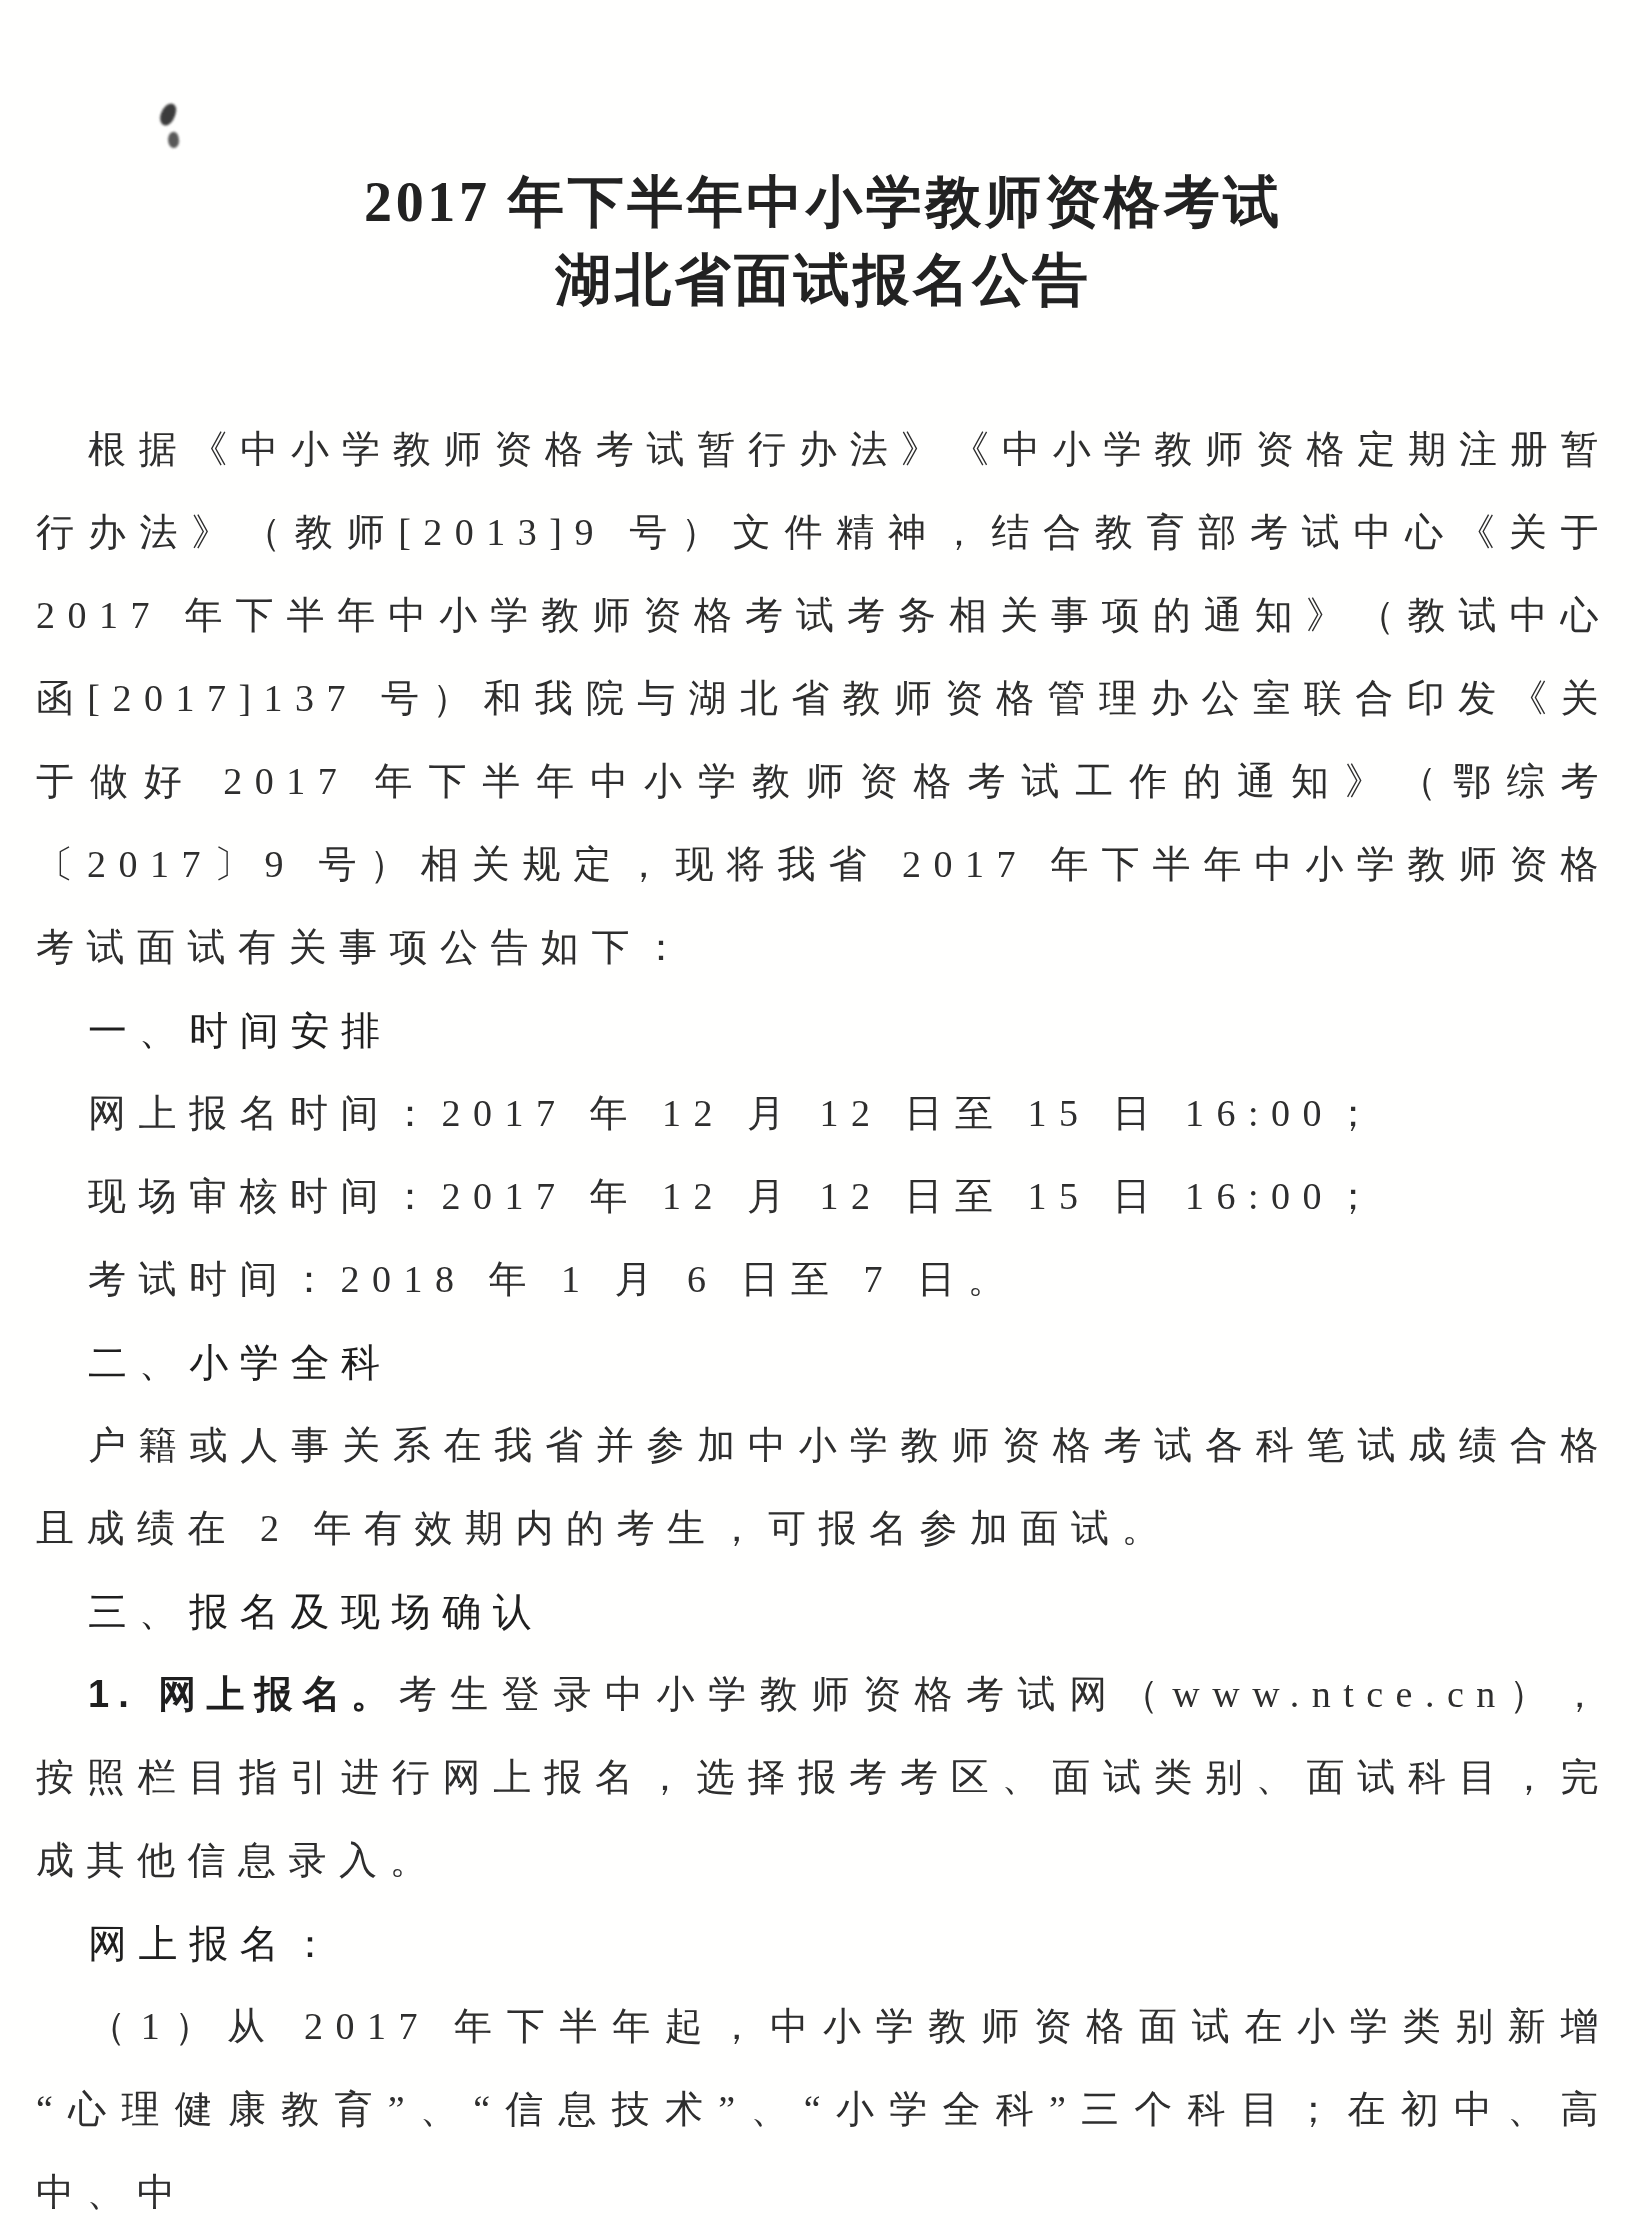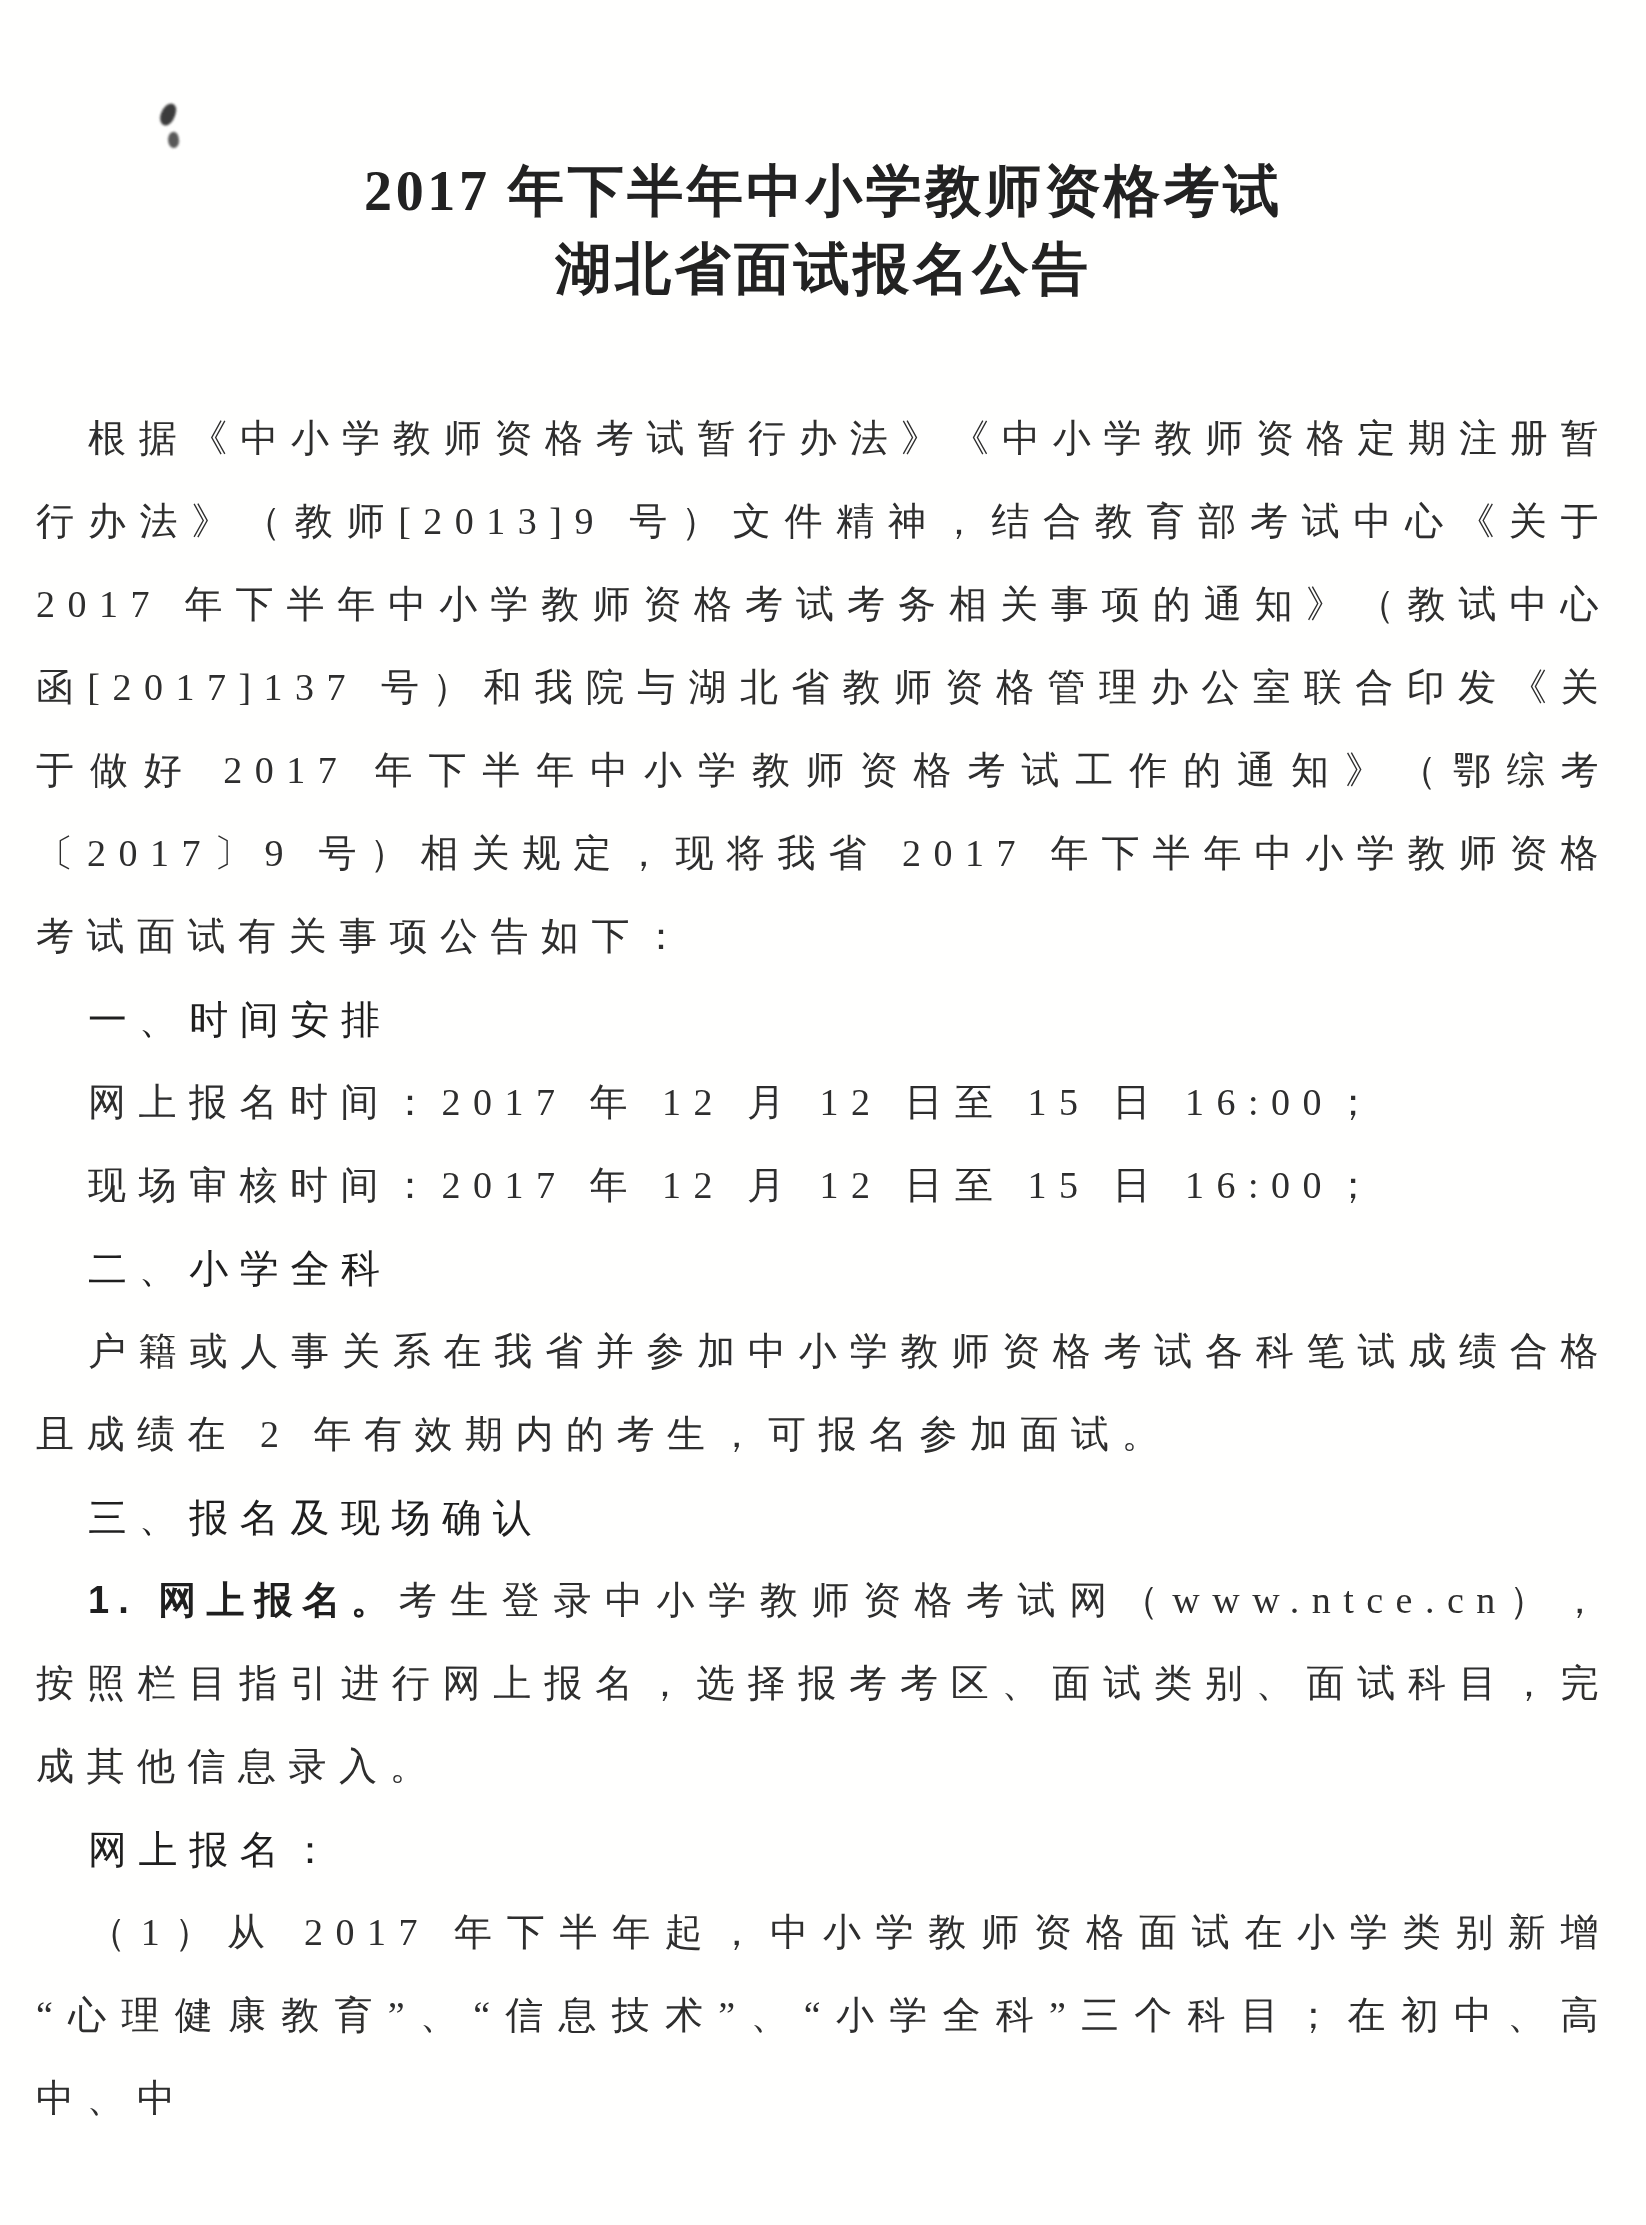--- a/index.html
+++ b/index.html
@@ -13,21 +13,21 @@
     height: 2225px;
     margin: 0 auto;
     background: #fffffe;
     box-sizing: border-box;
     padding: 147px 36px 0 36px;
     overflow: hidden;
     font-family: "Liberation Serif", "DejaVu Serif", serif;
     color: #2e2e2e;
   }
   .doc-title {
-    margin: 5px 0 89px 0;
+    margin: 16px 0 89px 0;
     text-align: center;
     font-size: 56px;
     line-height: 78px;
     letter-spacing: 3.6px;
     font-weight: 700;
     color: #222;
   }
   .doc-title .title-line { display: block; }
   .body-text {
     font-size: 38px;
@@ -83,20 +83,21 @@
   </h1>
 
   <div class="body-text">
 
     <p class="para">根据《中小学教师资格考试暂行办法》《中小学教师资格定期注册暂行办法》（教师[2013]9 号）文件精神，结合教育部考试中心《关于 2017 年下半年中小学教师资格考试考务相关事项的通知》（教试中心函[2017]137 号）和我院与湖北省教师资格管理办公室联合印发《关于做好 2017 年下半年中小学教师资格考试工作的通知》（鄂综考〔2017〕9 号）相关规定，现将我省 2017 年下半年中小学教师资格考试面试有关事项公告如下：</p>
 
     <h2 class="heading">一、时间安排</h2>
 
     <p class="sched-line">网上报名时间：2017 年 12 月 12 日至 15 日 16:00；</p>
     <p class="sched-line">现场审核时间：2017 年 12 月 12 日至 15 日 16:00；</p>
+    <p class="sched-line">考试时间：2018 年 1 月 6 日至 7 日。</p>
 
     <h2 class="heading">二、小学全科</h2>
 
     <p class="para">户籍或人事关系在我省并参加中小学教师资格考试各科笔试成绩合格且成绩在 2 年有效期内的考生，可报名参加面试。</p>
 
     <h2 class="heading">三、报名及现场确认</h2>
 
     <p class="para"><span class="bold-lead">1. 网上报名。</span><span>考生登录中小学教师资格考试网（www.ntce.cn），按照栏目指引进行网上报名，选择报考考区、面试类别、面试科目，完成其他信息录入。</span></p>
 
     <h3 class="heading">网上报名：</h3>

